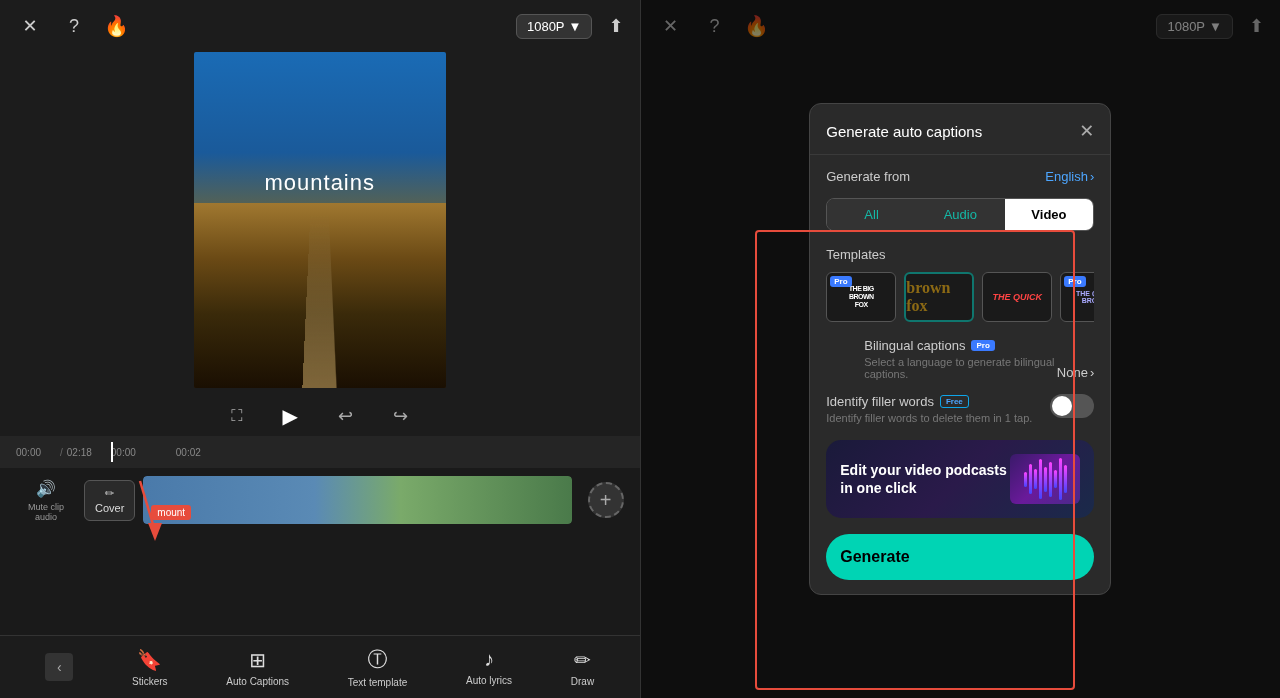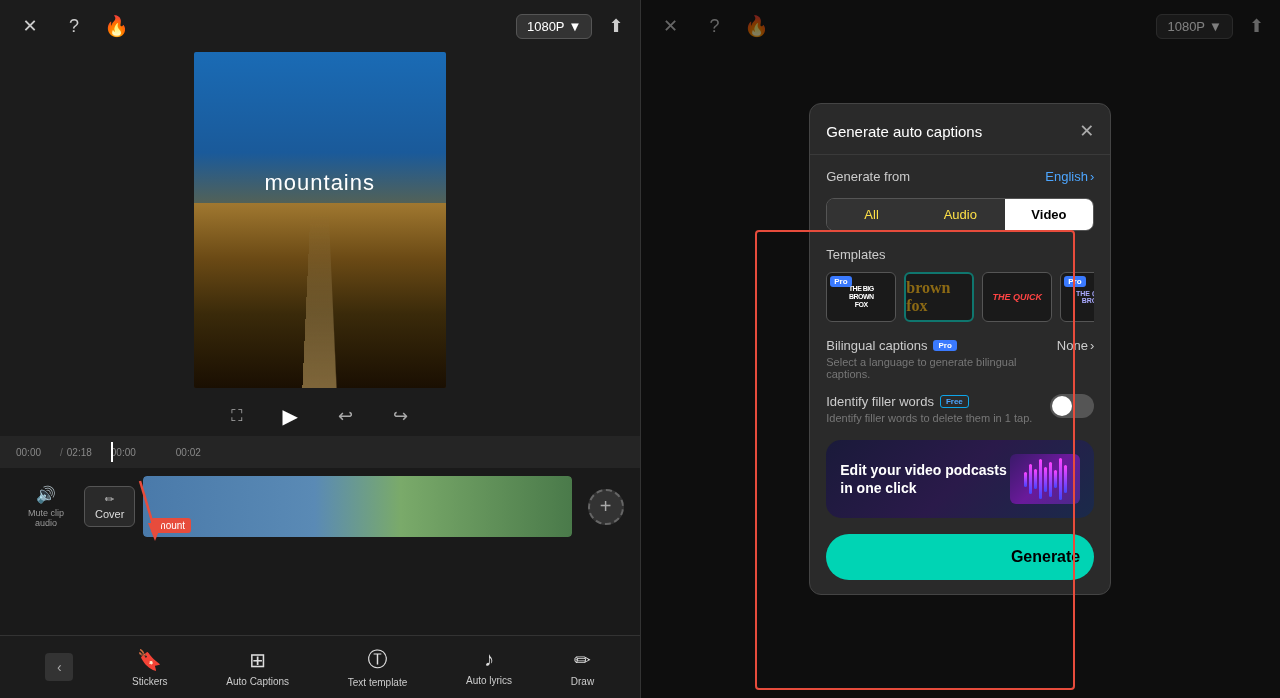--- a/index.html
+++ b/index.html
@@ -194,21 +194,21 @@
       padding: 6px 10px;
       font-size: 11px;
       cursor: pointer;
       display: flex;
       flex-direction: column;
       align-items: center;
       gap: 2px;
     }
 
     .video-clip {
-      height: 61px;
+      height: 48px;
       flex: 1;
       border-radius: 4px;
       overflow: hidden;
       display: flex;
       align-items: stretch;
       position: relative;
     }
 
     .clip-thumbnail {
       width: 100%;
@@ -386,21 +386,21 @@
       overflow: hidden;
       border: 1px solid #555;
       margin-bottom: 16px;
     }
 
     .tab-btn {
       flex: 1;
       padding: 8px 0;
       background: #333;
       border: none;
-      color: #fde047;
+      color: #14b8a6;
       font-size: 13px;
       cursor: pointer;
     }
 
     .tab-btn.active {
       background: #fff;
       color: #000;
       font-weight: 600;
     }
 
@@ -468,23 +468,24 @@
       font-weight: 700;
       padding: 1px 4px;
       border-radius: 3px;
       position: absolute;
       top: 3px;
       left: 3px;
     }
 
     .bilingual-row {
       display: flex;
-      align-items: flex-start;
+      align-items: flex-end;
       justify-content: space-between;
       margin-bottom: 14px;
+      margin-left: 38px;
     }
 
     .bilingual-info {
       flex: 1;
     }
 
     .bilingual-title {
       color: #ccc;
       font-size: 13px;
       display: flex;
@@ -620,21 +621,21 @@
     .generate-btn {
       width: 100%;
       background: #00d4b4;
       border: none;
       border-radius: 25px;
       color: #000;
       font-size: 16px;
       font-weight: 600;
       padding: 14px;
       cursor: pointer;
-      text-align: right;
+      text-align: left;
     }
 
     
     .red-border-overlay {
       position: absolute;
       top: 230px;
       left: 755px;
       width: 320px;
       height: 460px;
       border: 2px solid #e74c3c;

